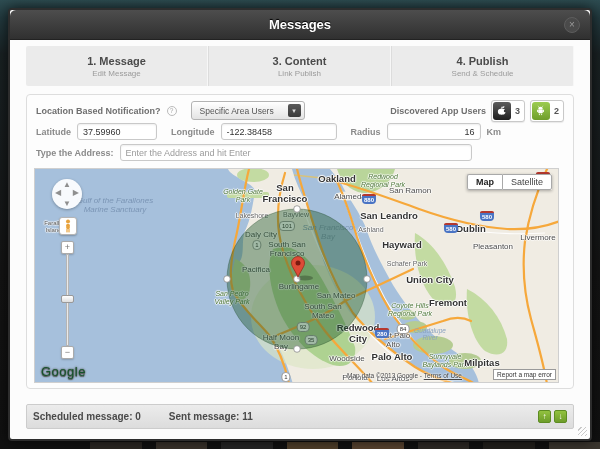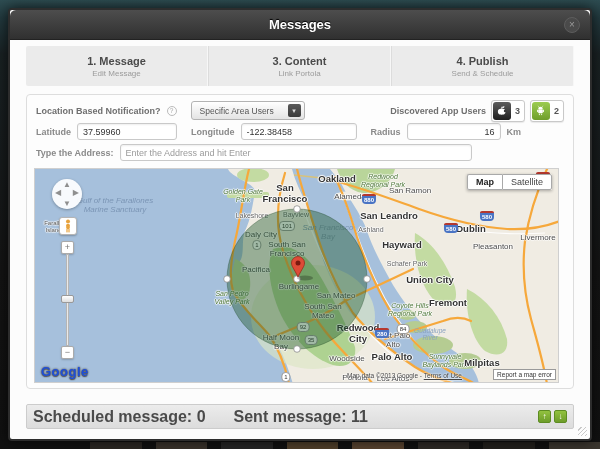--- a/index.html
+++ b/index.html
@@ -49,21 +49,21 @@
   .caret-box { margin-left:auto; margin-right:3px; width:13px; height:13px; background:linear-gradient(#5a5a5a,#3a3a3a); border-radius:2px; color:#ddd; font-size:7px; display:flex; align-items:center; justify-content:center; }
   .disc-group { margin-left:auto; display:flex; align-items:center; gap:5px; }
   .app-box { display:flex; align-items:center; gap:4px; border:1px solid #c9c9c9; border-radius:3px; background:#fff; padding:1px 4px 1px 1px; height:22px; box-shadow:0 1px 1px rgba(0,0,0,.08); cursor:pointer; }
   .app-icon { width:18px; height:18px; border-radius:3px; display:flex; align-items:center; justify-content:center; }
   .apple-bg { background:linear-gradient(#5c5c5c,#1f1f1f); }
   .android-bg { background:linear-gradient(#9ccc50,#6f9e2b); }
   .app-count { font-size:9px; font-weight:bold; color:#555; }
   input { border:1px solid #c9c9c9; border-radius:3px; height:17px; font-size:9px; color:#333;
     padding:0 5px; font-family:"Liberation Sans",sans-serif; box-shadow:inset 0 1px 2px rgba(0,0,0,.07); outline:none; background:#fff; }
   input::placeholder { color:#9b9b9b; }
-  .in-lat { width:100px; } .in-lng { width:116px; } .in-rad { width:94px; text-align:right; } .in-addr { width:352px; }
+  .in-lat { width:80px; } .in-lng { width:116px; } .in-rad { width:94px; text-align:right; } .in-addr { width:352px; }
 
   
   .map { position:relative; width:525px; height:215px; margin-top:5px; overflow:hidden; background:#a6c0dc; border:1px solid #cfcfcf; }
   .map svg.base { position:absolute; left:0; top:0; }
   .lbl { position:absolute; transform:translate(-50%,-50%); text-align:center; line-height:1.12; pointer-events:none;
     text-shadow:-1px 0 1px #fff,1px 0 1px #fff,0 -1px 1px #fff,0 1px 1px #fff; }
   .city  { font-size:9.5px; font-weight:bold; color:#333; }
   .town  { font-size:8px;  color:#4a4a4a; }
   .small { font-size:7px;  color:#666; }
   .park  { font-size:7px;  color:#50793c; font-style:italic; }
@@ -84,31 +84,31 @@
     color:#777; font-size:9px; line-height:11px; text-align:center; cursor:pointer; box-shadow:0 1px 2px rgba(0,0,0,.2); }
   .zoom-plus { top:72px; } .zoom-minus { top:177px; }
   .zoom-track { position:absolute; left:31px; top:85px; width:3px; height:92px; background:#e9e9e9; border:1px solid #b5b5b5; }
   .zoom-handle { position:absolute; left:26px; top:126px; width:13px; height:8px; background:linear-gradient(#fff,#ddd);
     border:1px solid #999; border-radius:2px; cursor:pointer; }
   .maptype { position:absolute; right:6px; top:5px; display:flex; box-shadow:0 1px 3px rgba(0,0,0,.3); }
   .maptype div { background:#fff; border:1px solid #a9a9a9; font-size:9px; color:#444; padding:2px 8px; cursor:pointer; }
   .maptype .sel { font-weight:bold; color:#222; }
   .maptype div:first-child { border-right:none; border-radius:2px 0 0 2px; }
   .maptype div:last-child { border-radius:0 2px 2px 0; }
-  .g-logo { position:absolute; left:6px; bottom:3px; font-size:13px; font-weight:bold; color:#1d4ed8; letter-spacing:.5px;
+  .g-logo { position:absolute; left:6px; bottom:3px; font-size:13px; font-weight:normal; color:#14532d; letter-spacing:.5px;
     text-shadow:0 0 2px #666,0 0 2px #666,0 1px 1px #444; }
   .attrib { position:absolute; right:96px; bottom:3px; font-size:6.5px; color:#444;
     text-shadow:0 0 2px #fff,0 0 2px #fff; white-space:nowrap; }
   .attrib .tou { text-decoration:underline; cursor:pointer; }
   .report-btn { position:absolute; right:2px; bottom:2px; background:#fff; border:1px solid #9a9a9a; font-size:6.5px; color:#333; padding:1px 3px; cursor:pointer; }
 
   .modal-footer { position:absolute; left:16px; right:16px; bottom:10px; height:25px;
     background:linear-gradient(#ececec,#dcdcdc); border:1px solid #cccccc; border-radius:2px;
     display:flex; align-items:center; padding:0 6px; }
-  .foot-text { font-size:16px; font-weight:bold; color:#4a4a4a; margin-right:28px; }
+  .foot-text { font-size:10px; font-weight:bold; color:#4a4a4a; margin-right:28px; }
   .foot-btns { margin-left:auto; display:flex; gap:3px; }
   .g-btn { width:13px; height:13px; background:linear-gradient(#92c23f,#6d9c2a); border:1px solid #5d8c22; border-radius:2px;
     color:#fff; font-size:8px; line-height:11px; text-align:center; cursor:pointer; }
   .resize-grip { position:absolute; right:3px; bottom:3px; width:9px; height:9px; cursor:nwse-resize;
     background:repeating-linear-gradient(135deg, transparent 0 2px, #c9c9c9 2px 3px); }
 </style>
 </head>
 <body>
 
 <div class="backdrop-row">
@@ -128,21 +128,21 @@
     <div class="close-btn">×</div>
   </div>
 
   <div class="steps-bar">
       <div class="step">
         <div class="step-title">1. Message</div>
         <div class="step-sub">Edit Message</div>
       </div>
       <div class="step">
         <div class="step-title">3. Content</div>
-        <div class="step-sub">Link Portola</div>
+        <div class="step-sub">Link Publish</div>
       </div>
       <div class="step">
         <div class="step-title">4. Publish</div>
         <div class="step-sub">Send &amp; Schedule</div>
       </div>
     </div>
 
   <div class="panel">
     <div class="form-row">
       <span class="n-label">Location Based Notification?</span>

